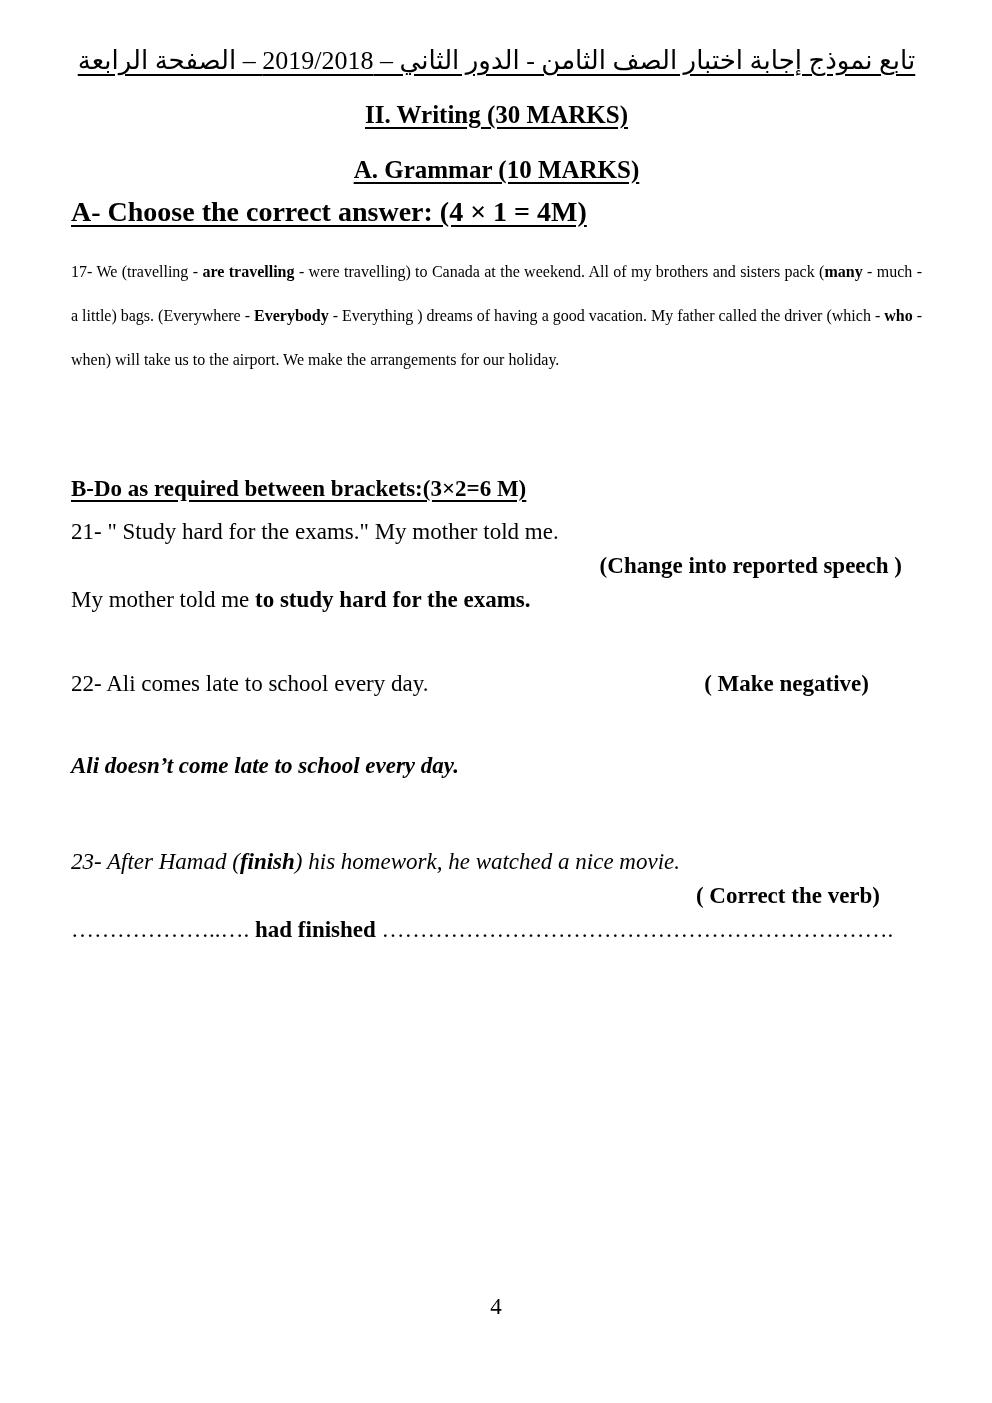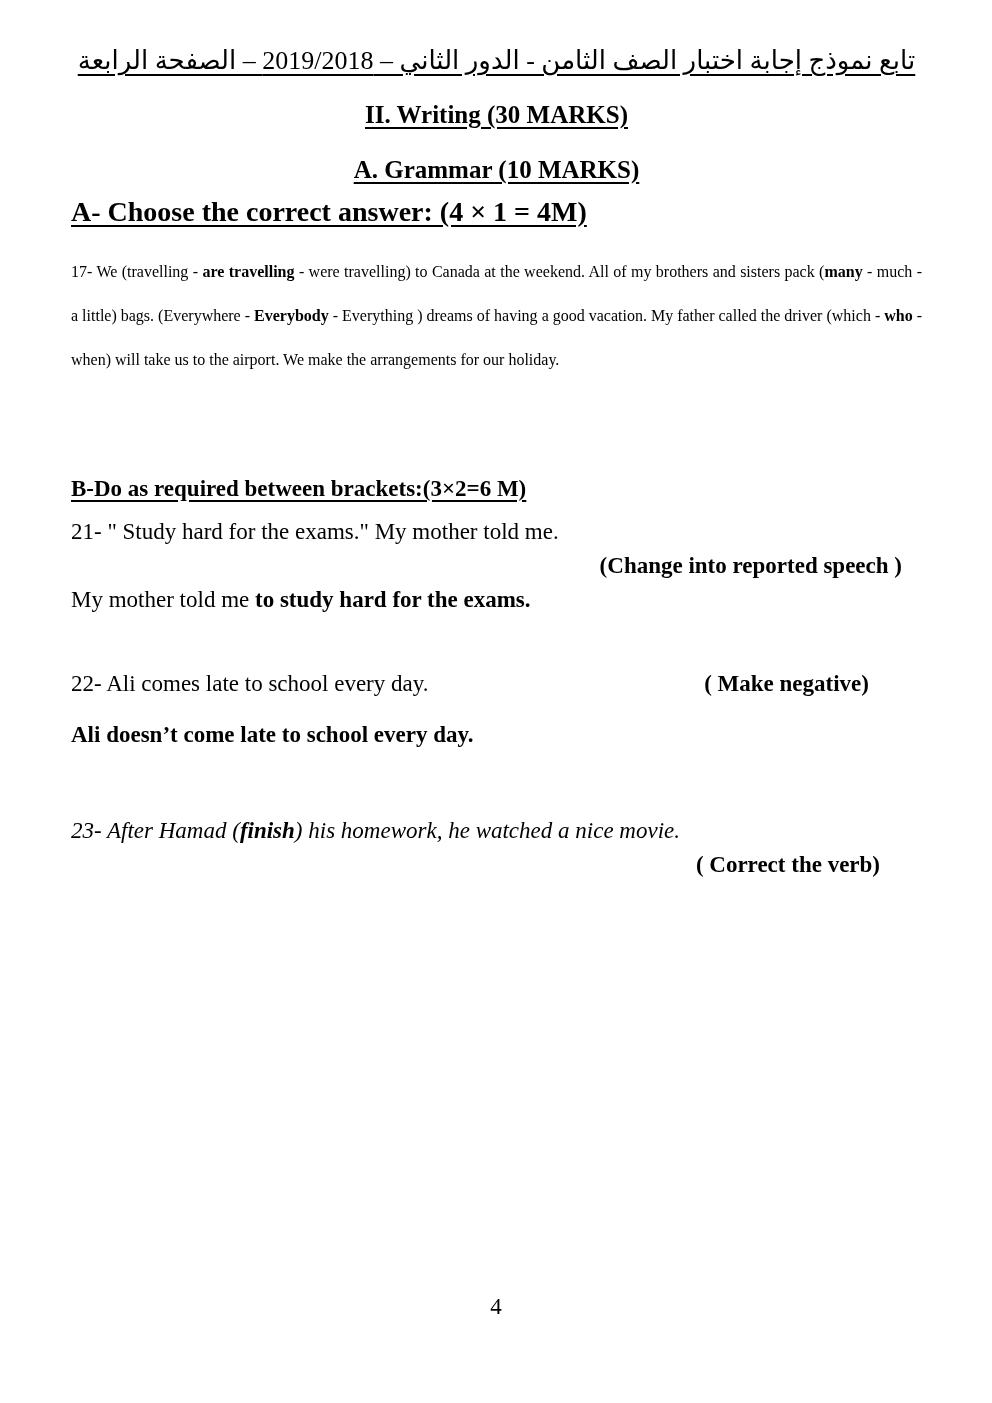--- a/index.html
+++ b/index.html
@@ -80,22 +80,23 @@
     margin-top: 50px;
     display: flex;
     justify-content: space-between;
   }
   .q22-instruction {
     font-weight: bold;
     margin-right: 53px;
     white-space: nowrap;
   }
   .q22-answer {
-    margin-top: 17px;
+    margin-top: 48px;
     font-weight: bold;
+    font-style: italic;
   }
   .q23-question { margin-top: 62px; font-style: italic; }
   .q23-instruction {
     text-align: right;
     padding-right: 42px;
     font-weight: bold;
   }
   .page-number {
     position: absolute;
     bottom: 82px;
@@ -133,16 +134,17 @@
     <span>22- Ali comes late to school every day.</span>
     <span class="q22-instruction">( Make negative)</span>
   </div>
 
   <div class="line q22-answer">Ali doesn’t come late to school every day.</div>
 
   <div class="line q23-question"><span>23- After Hamad (</span><span style="font-weight: bold;">finish</span><span>) his homework, he watched a nice movie.</span></div>
 
   <div class="line q23-instruction">( Correct the verb)</div>
 
+  <div class="line"><span>………………..…. </span><span style="font-weight: bold;">had finished</span><span> ………………………………………………………….</span></div>
 
   <div class="page-number">4</div>
 
 </div>
 
 </body></html>

